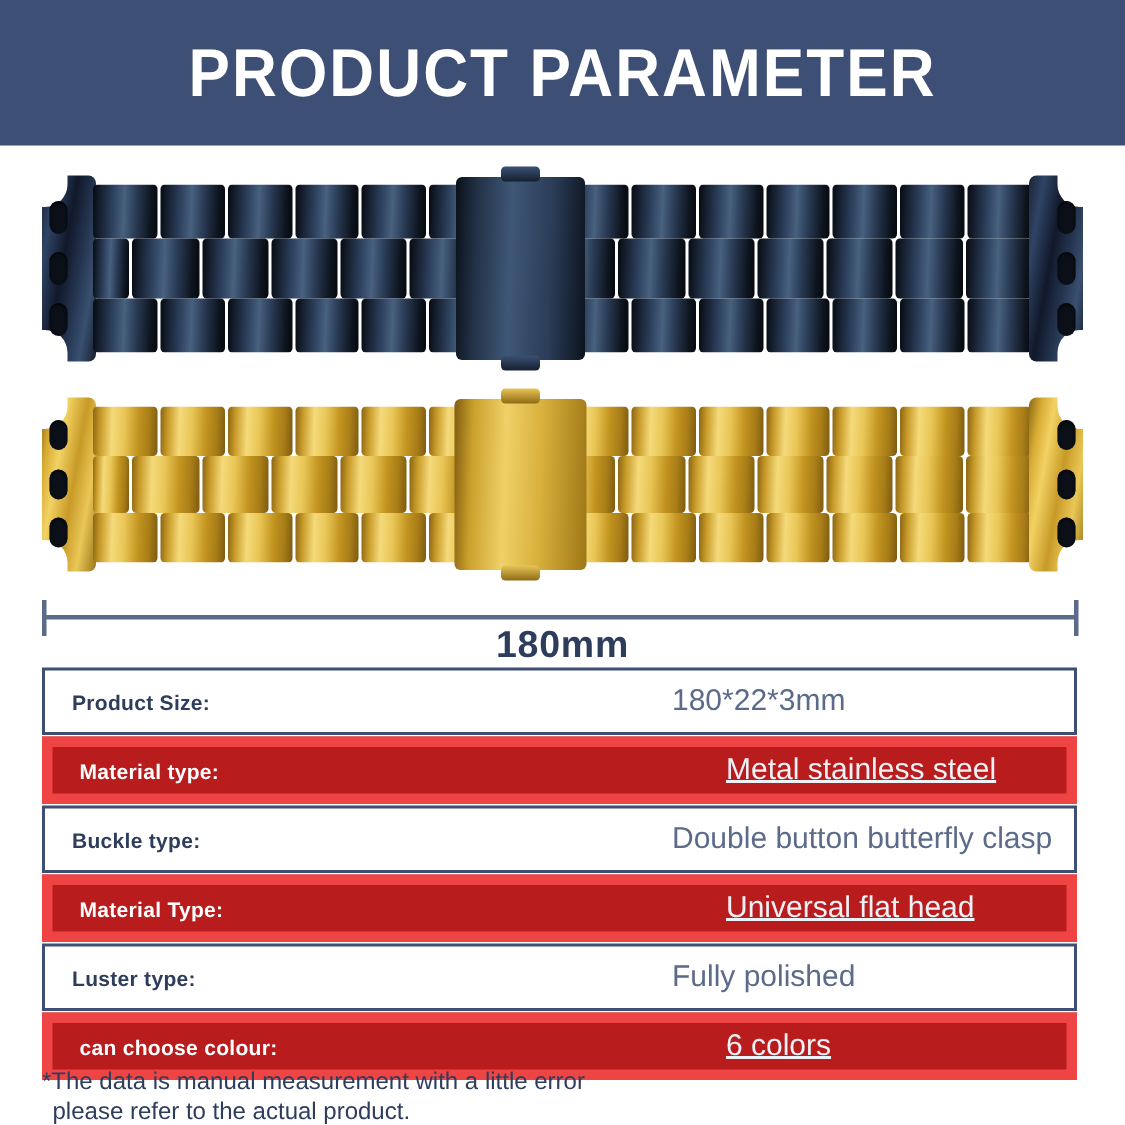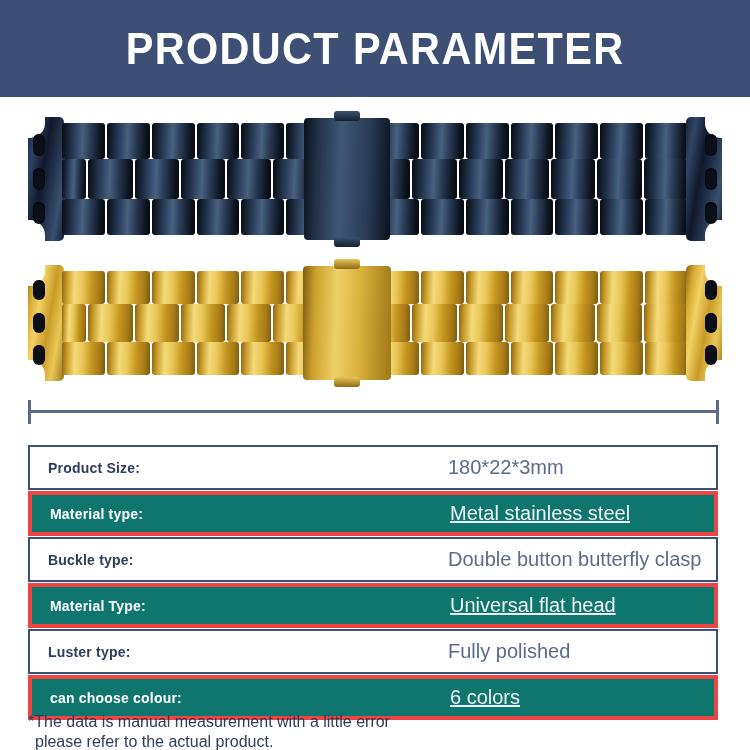--- a/index.html
+++ b/index.html
@@ -209,22 +209,23 @@
     align-items: center;
     height: 45px;
     margin-bottom: 1px;
     padding-left: 18px;
   }
   .spec-row.light {
     background: #ffffff;
     border: 2px solid #3d4f74;
   }
   .spec-row.dark {
-    background: #0f766e;
-    border: 4px solid #ef4444;
+    background: #b91c1c;
+    border: 7px solid #ef4444;
+    gap: 31px;
   }
   .spec-label {
     width: 400px;
     font-size: 14px;
     font-weight: 600;
     letter-spacing: .2px;
   }
   .spec-value {
     font-size: 20px;
     font-weight: 400;
@@ -403,20 +404,21 @@
           <div class="slot s3"></div>
       </div>
     </div>
 
   </div>
 
   <div class="dimension">
     <div class="dim-line"></div>
     <div class="dim-cap left"></div>
     <div class="dim-cap right"></div>
+    <div class="dim-label">180mm</div>
   </div>
 
   <div class="spec-table">
 
     <div class="spec-row light">
       <div class="spec-label">Product Size:</div>
       <div class="spec-value">180*22*3mm</div>
     </div>
 
     <div class="spec-row dark">

